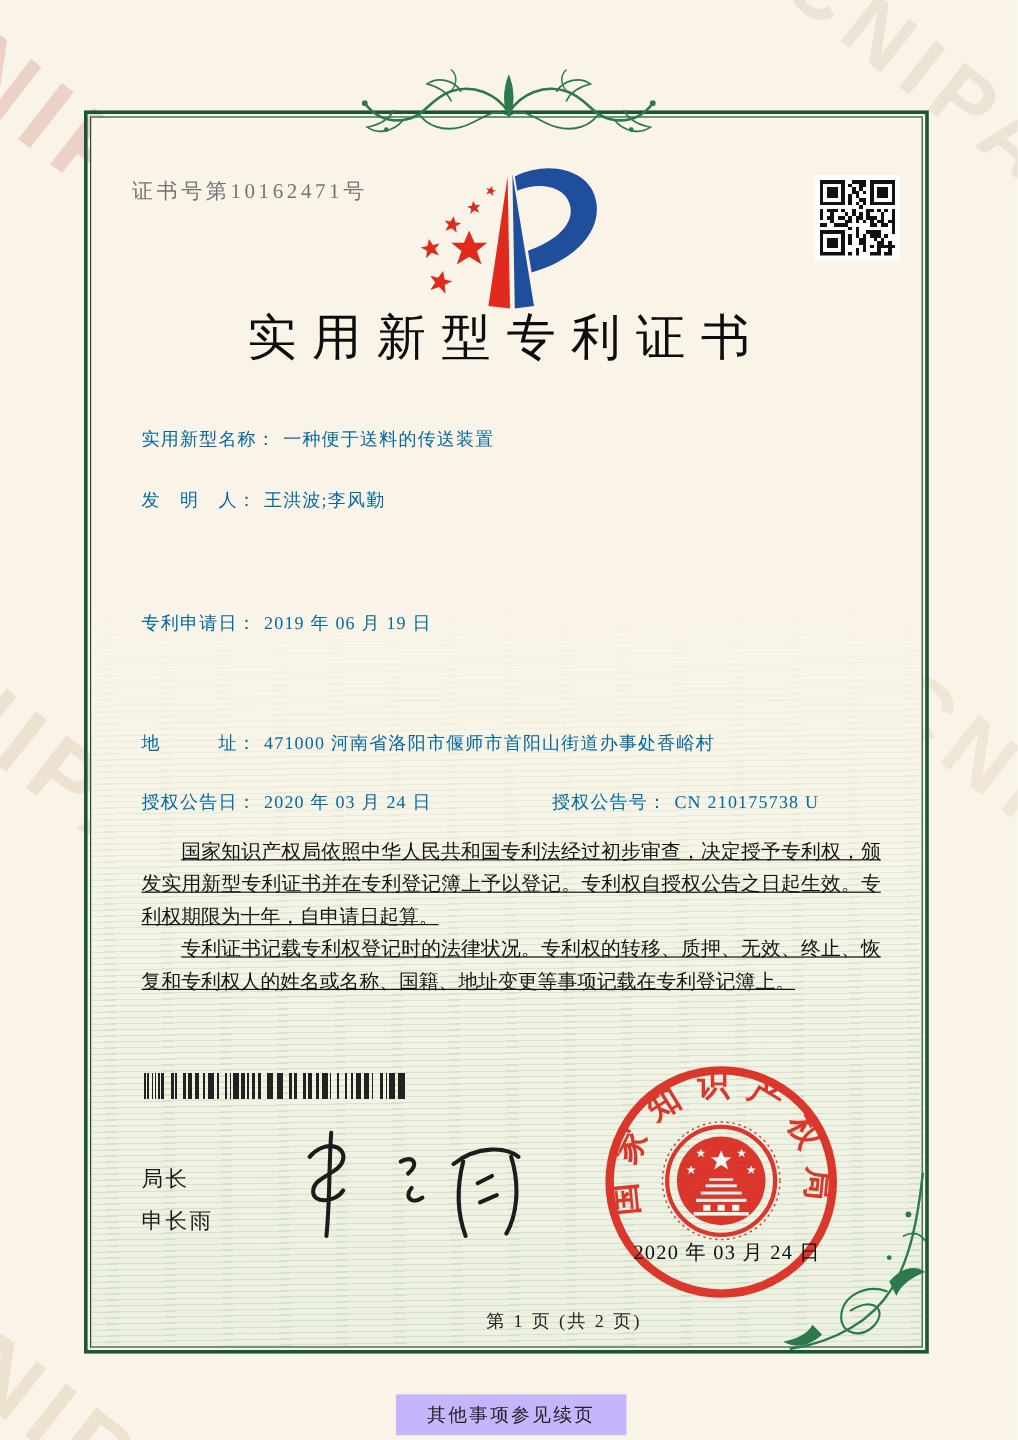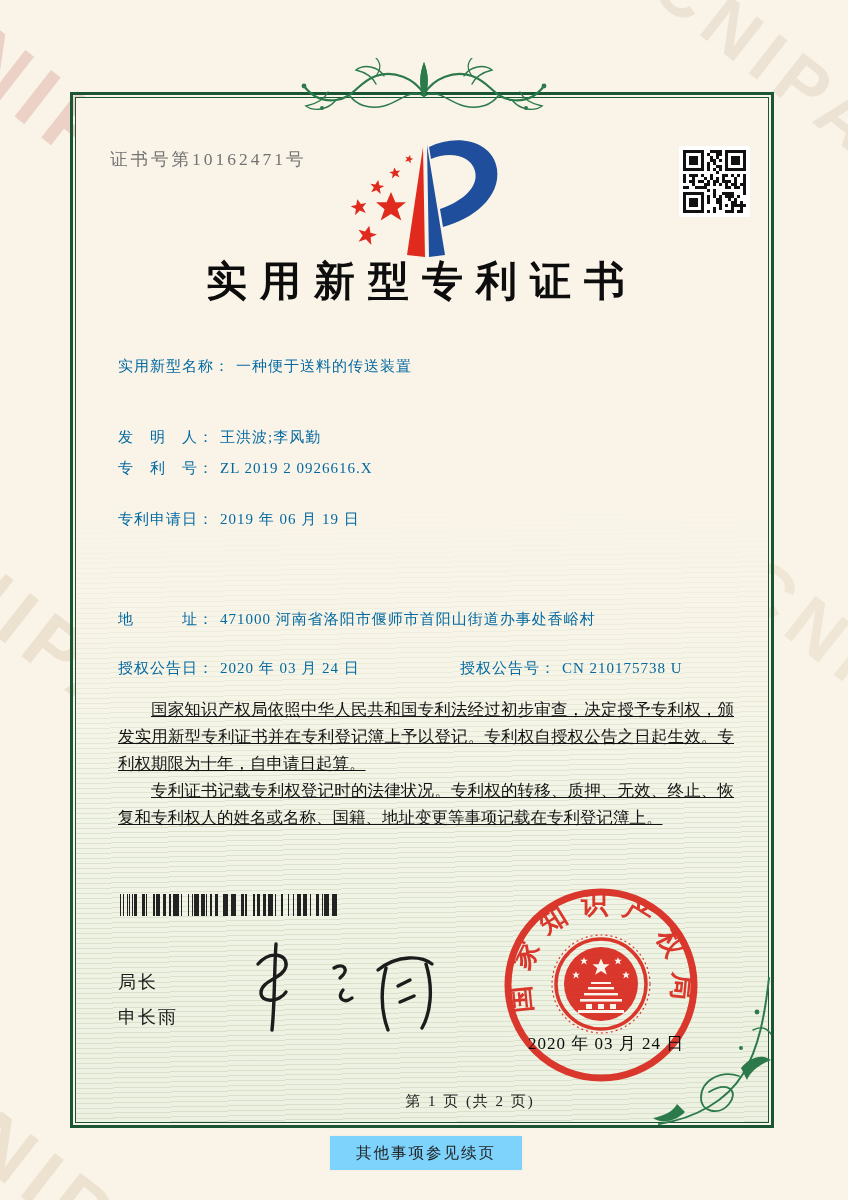--- a/index.html
+++ b/index.html
@@ -28,38 +28,38 @@
       repeating-linear-gradient(179deg,rgba(140,165,115,.22) 0 1px,rgba(249,250,242,0) 1px 5px),
       linear-gradient(180deg,#f8f6ea 30%,#f1f4e6 70%,#edf1e1 100%);
   }
   .orn{position:absolute;z-index:3;}
   
   .abs{position:absolute;z-index:4;}
   #cert-no{left:110px;top:147px;font-size:17.5px;letter-spacing:3px;color:#737373;}
   #logo{left:345px;top:131px;}
   #qr{left:679px;top:146px;background:#fff;padding:4px;line-height:0;}
   #title{left:70px;width:704px;top:254px;text-align:center;font-size:41px;
-         font-weight:bold;letter-spacing:13px;color:#0d0d0d;}
+         font-weight:normal;letter-spacing:13px;color:#0d0d0d;}
   .row{left:118px;width:640px;font-size:15px;white-space:nowrap;color:#0369a1;}
   .row .lab{letter-spacing:1px;}
   .row .val{margin-left:6px;letter-spacing:1px;}
   #row-grant .pair2{position:absolute;left:342px;top:0;}
   #body-text{left:118px;top:696px;width:616px;font-size:16.5px;line-height:27px;
              text-align:justify;color:#141414;text-decoration:underline;}
   #body-text p{margin:0;text-indent:2em;}
   #barcode{left:120px;top:894px;line-height:0;}
   #sig-title{left:118px;top:970px;font-size:18px;letter-spacing:2px;}
   #sig-name{left:118px;top:1005px;font-size:18px;letter-spacing:2px;}
   #signature{left:246px;top:938px;}
   #seal{left:501px;top:885px;z-index:4;}
   #seal-date{left:506px;top:1032px;width:200px;text-align:center;font-size:17px;
              color:#0d0d0d;letter-spacing:1px;z-index:5;}
   #footer-page{left:70px;width:800px;top:1092px;text-align:center;font-size:15px;
                letter-spacing:2px;color:#222;}
-  #cont-box{left:330px;top:1136px;width:192px;height:34px;background:#7dd3fc;
+  #cont-box{left:330px;top:1162px;width:192px;height:34px;background:#c4b5fd;
             box-shadow:0 0 3px rgba(0,0,0,.06);display:flex;align-items:center;
             justify-content:center;font-size:15.5px;letter-spacing:2px;color:#222;z-index:4;}
 </style>
 </head>
 <body>
 
 <div id="page">
 
   <div class="wm" style="left:-55px;top:-38px;font-size:86px;color:rgba(213,158,148,.40);">CNIPA</div>
   <div class="wm" style="left:688px;top:-58px;font-size:72px;color:rgba(226,214,196,.55);">CNIPA</div>
@@ -253,25 +253,22 @@
         <rect x="3" y="45" width="15" height="15" fill="#fff"></rect>
         <rect x="6" y="48" width="9" height="9" fill="#111"></rect>
       </svg>
   </div>
 
   <div class="abs" id="title">实用新型专利证书</div>
 
   <div class="abs row" style="top:357px;">
     <span class="lab">实用新型名称：</span><span class="val">一种便于送料的传送装置</span>
   </div>
-  <div class="abs row" style="top:408px;margin-top:20px;">
+  <div class="abs row" style="top:408px;">
     <span class="lab">发　明　人：</span><span class="val">王洪波;李风勤</span>
-  </div>
-  <div class="abs row" style="top:459px;">
-    <span class="lab">专　利　号：</span><span class="val">ZL 2019 2 0926616.X</span>
   </div>
   <div class="abs row" style="top:510px;font-family:Liberation Serif, serif;">
     <span class="lab">专利申请日：</span><span class="val">2019 年 06 月 19 日</span>
   </div>
   <div class="abs row" style="top:610px;">
     <span class="lab">地　　　址：</span><span class="val">471000 河南省洛阳市偃师市首阳山街道办事处香峪村</span>
   </div>
   <div class="abs row" id="row-grant" style="top:659px;">
     <span class="lab">授权公告日：</span><span class="val">2020 年 03 月 24 日</span>
     <span class="pair2">

